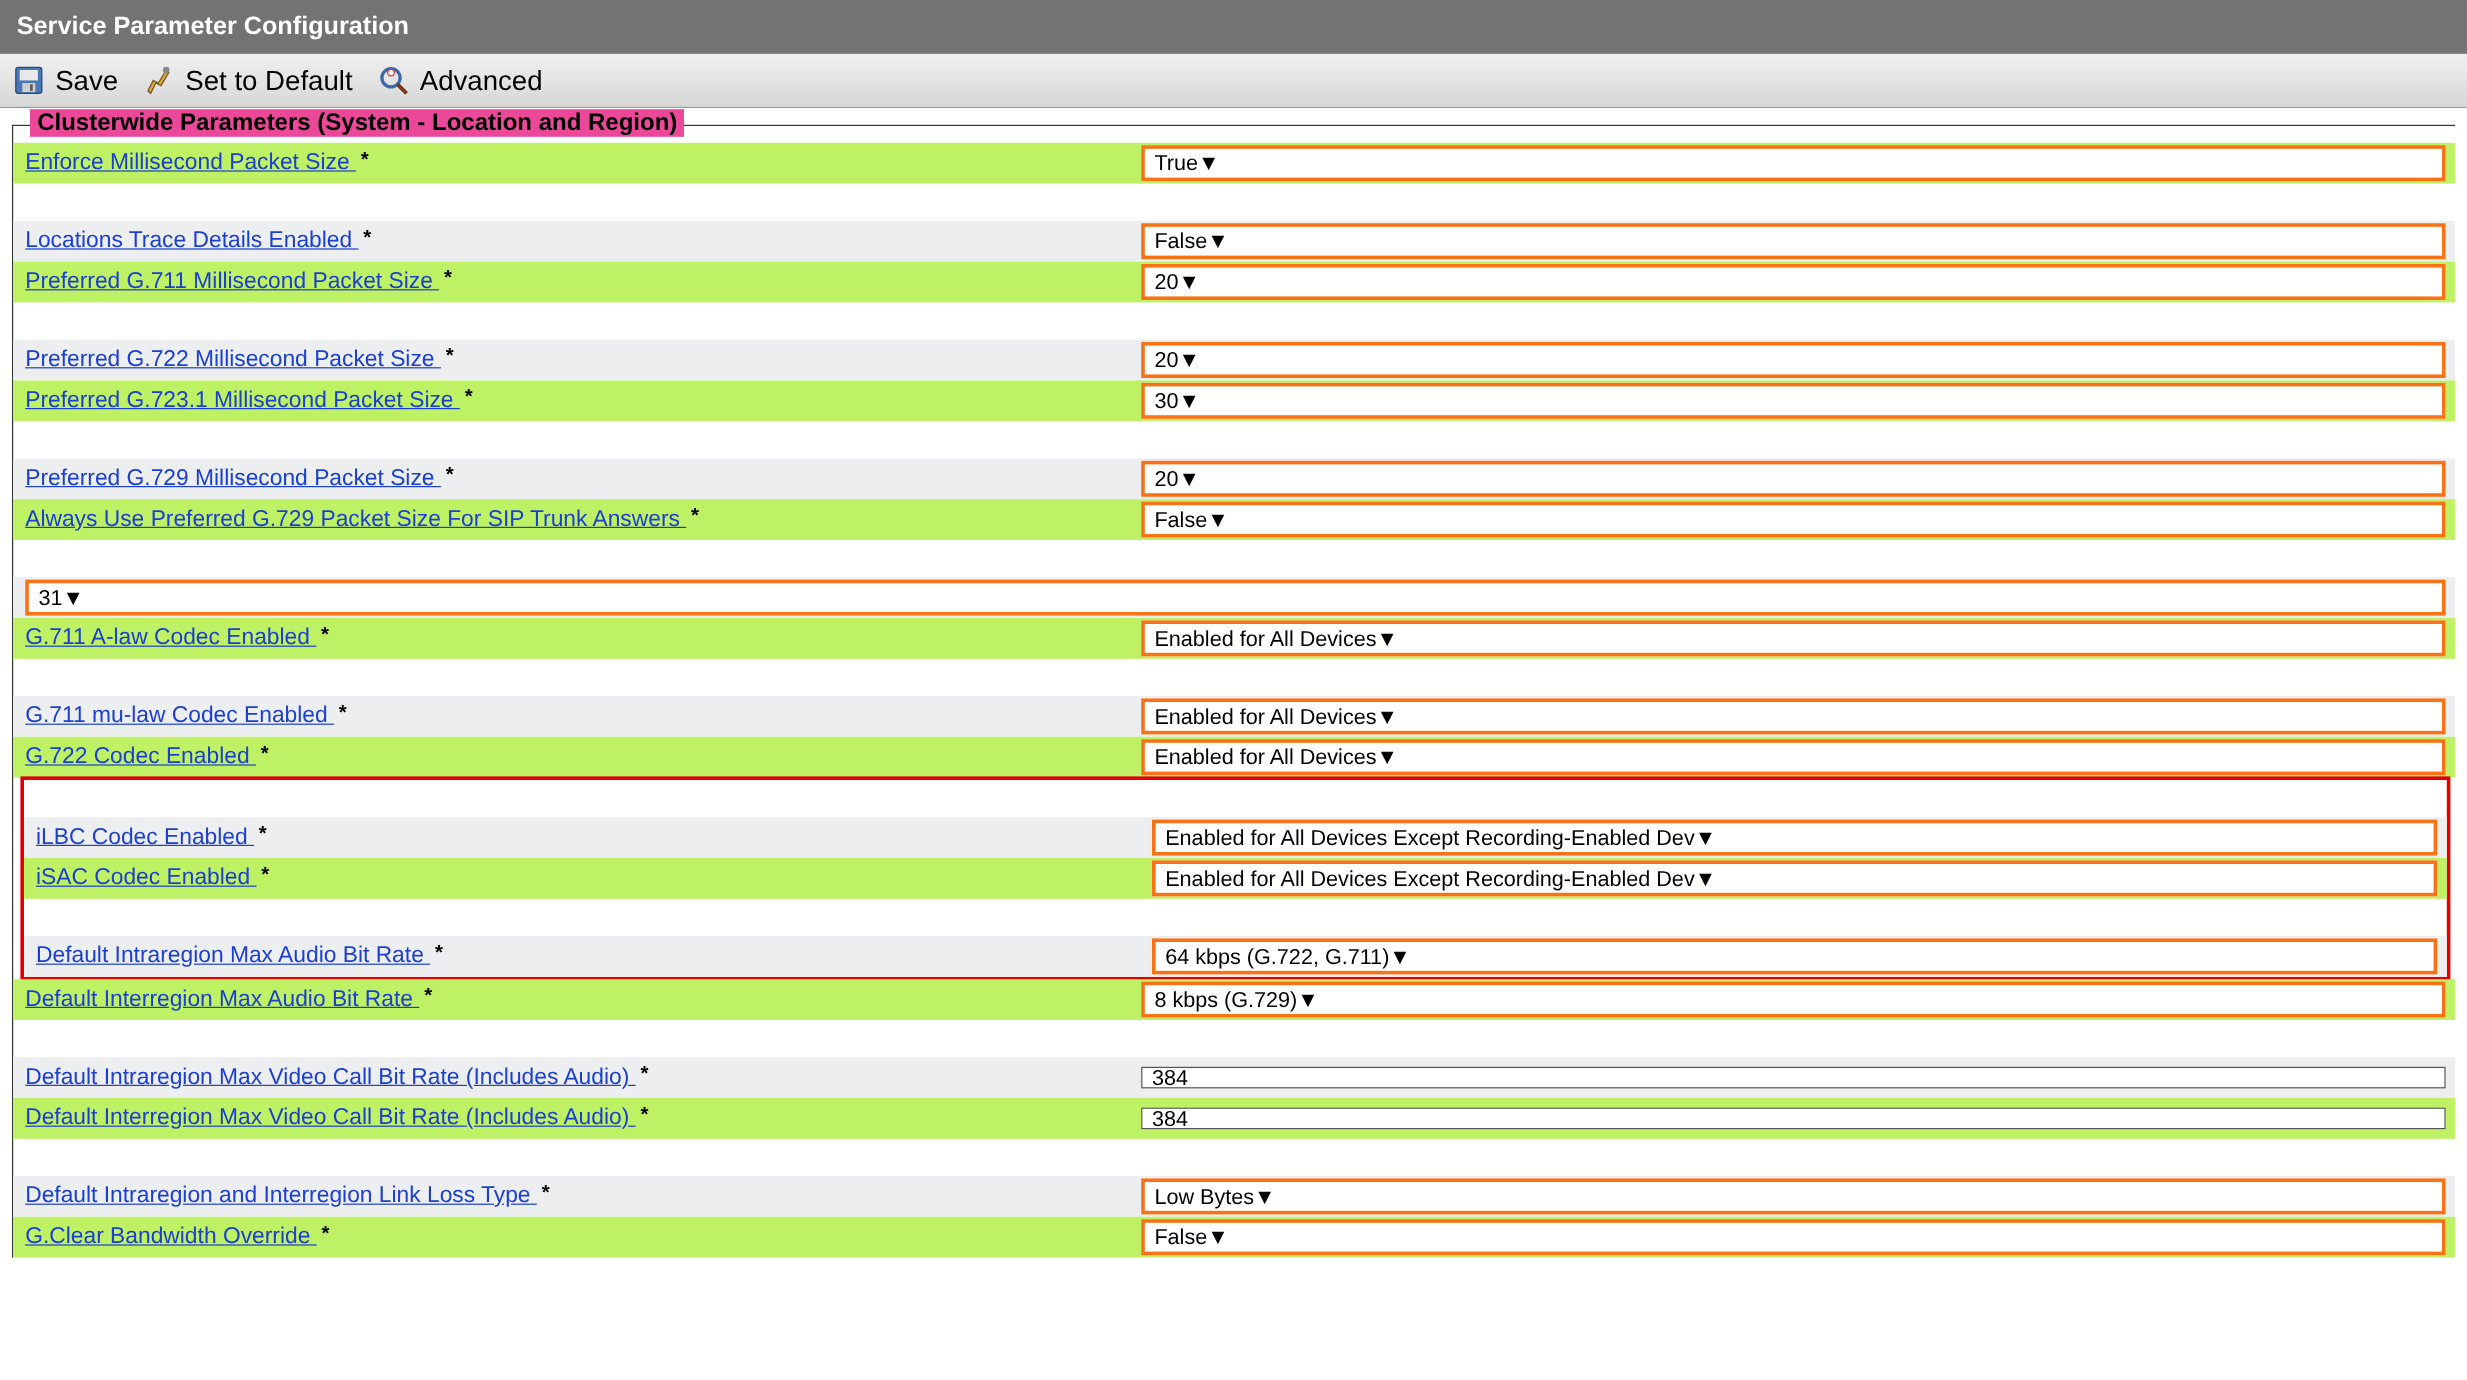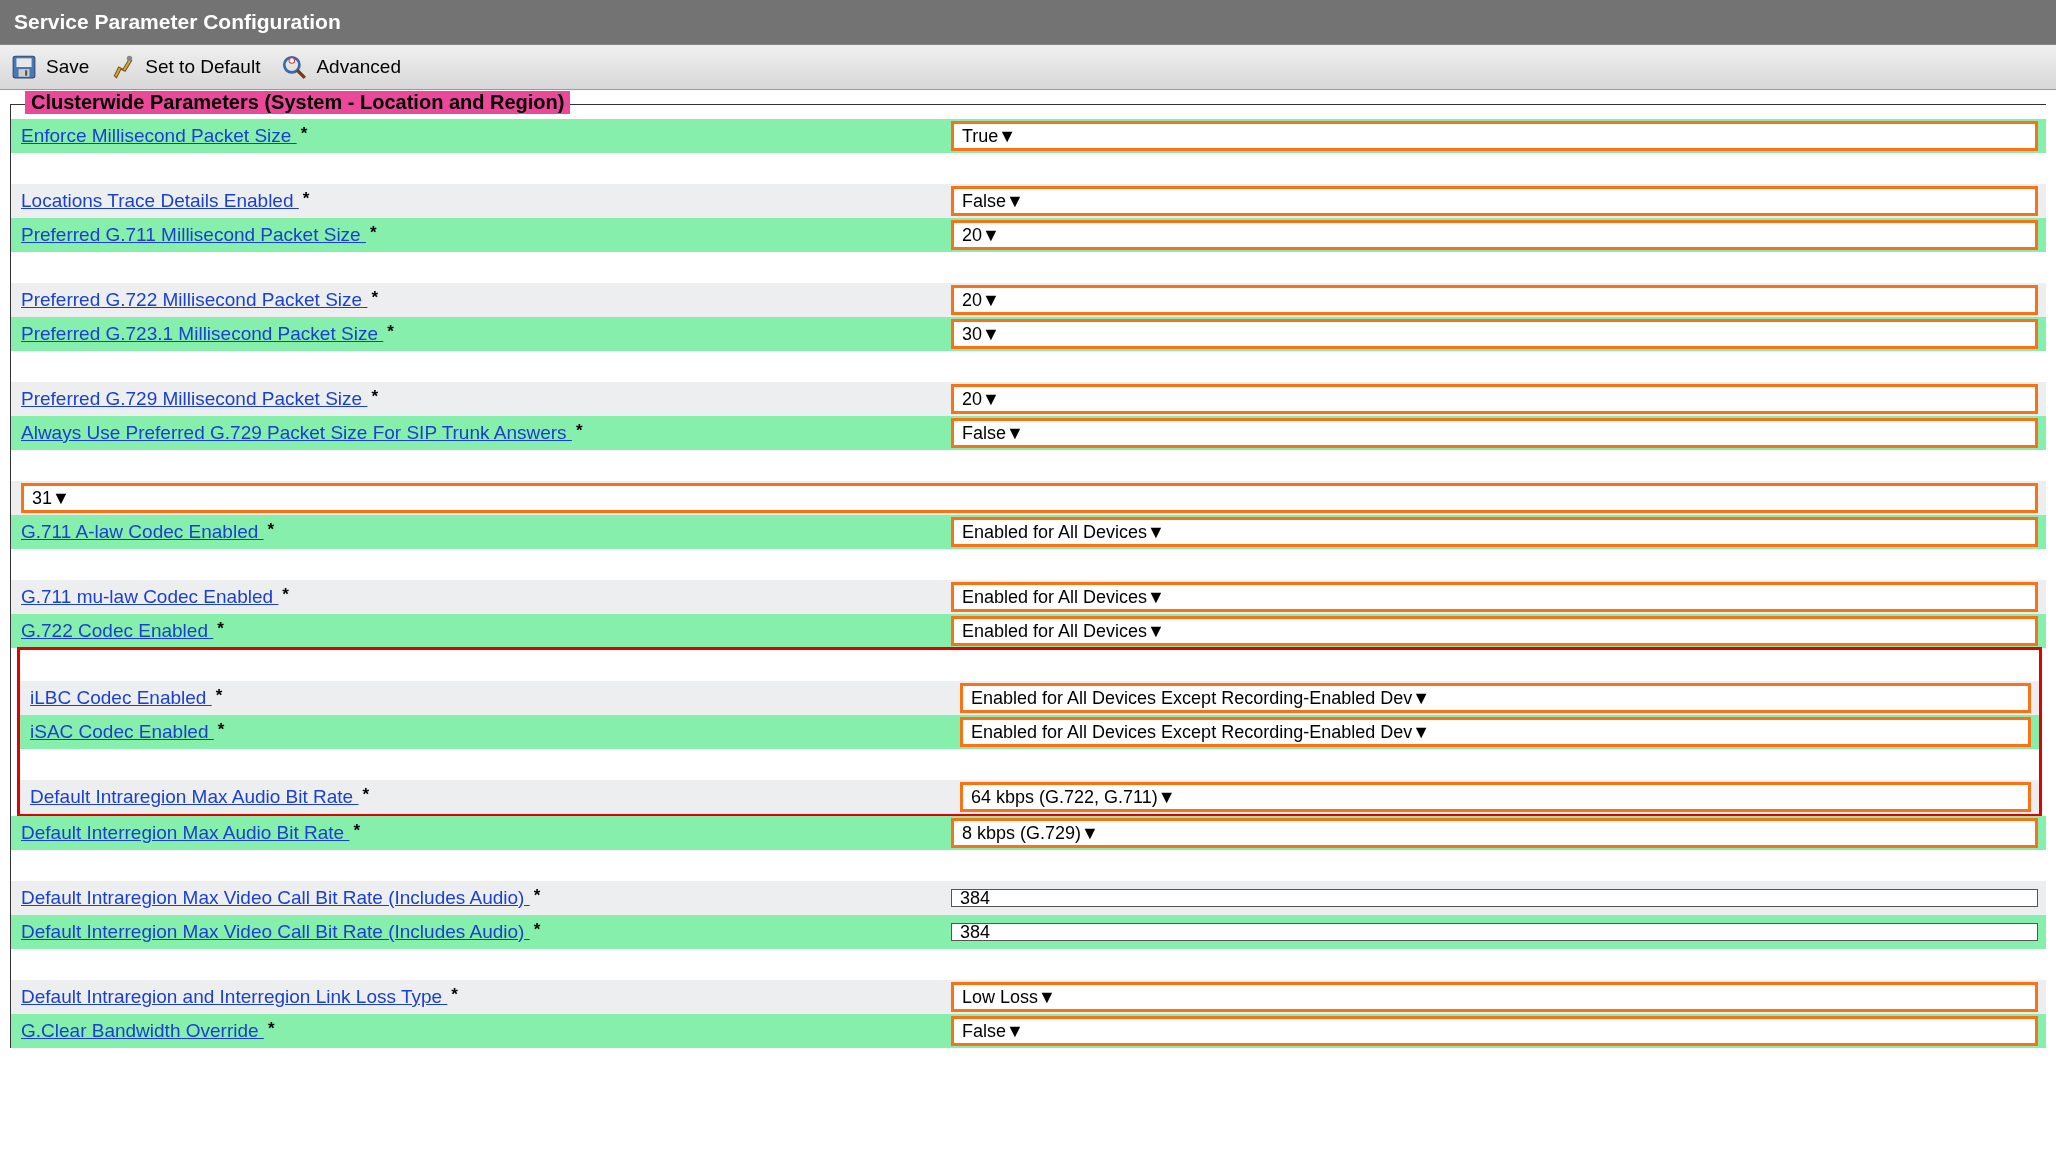--- a/index.html
+++ b/index.html
@@ -25,21 +25,21 @@
     display: flex;
     align-items: center;
     gap: 20px;
   }
   .tb-item {
     display: flex;
     align-items: center;
     gap: 8px;
     cursor: pointer;
     color: #000;
-    font-size: 19px;
+    font-size: 23px;
   }
   .tb-icon {
     width: 28px;
     height: 28px;
     display: inline-flex;
     align-items: center;
     justify-content: center;
   }
   .content {
     padding: 14px 10px 10px 10px;
@@ -67,21 +67,21 @@
     display: flex;
     align-items: center;
     min-height: 34px;
     padding: 2px 8px 2px 10px;
   }
   .param-row.odd {
     background: #edeef0;
     margin-top: 31px;
   }
   .param-row.even {
-    background: #86efac;
+    background: #bef264;
   }
   .param-label-cell {
     flex: 0 0 930px;
     padding-right: 10px;
   }
   .param-link {
     color: #1a3fd1;
     text-decoration: underline;
     cursor: pointer;
     font-size: 19px;
@@ -315,21 +315,21 @@
           <div class="param-value-cell"><input class="text-input" type="text" value="384" style=""></div>
         </div>
         <div class="param-row even">
           <div class="param-label-cell"><a class="param-link">Default Interregion Max Video Call Bit Rate (Includes Audio) </a><span class="req-star">*</span></div>
           <div class="param-value-cell"><input class="text-input" type="text" value="384" style=""></div>
         </div>
         <div class="param-row odd">
           <div class="param-label-cell"><a class="param-link">Default Intraregion and Interregion Link Loss Type </a><span class="req-star">*</span></div>
           <div class="param-value-cell">
             <div class="select-box">
-              <span>Low Loss</span>
+              <span>Low Bytes</span>
               <span class="caret">▼</span>
             </div>
           </div>
         </div>
         <div class="param-row even">
           <div class="param-label-cell"><a class="param-link">G.Clear Bandwidth Override </a><span class="req-star">*</span></div>
           <div class="param-value-cell">
             <div class="select-box">
               <span>False</span>
               <span class="caret">▼</span>

